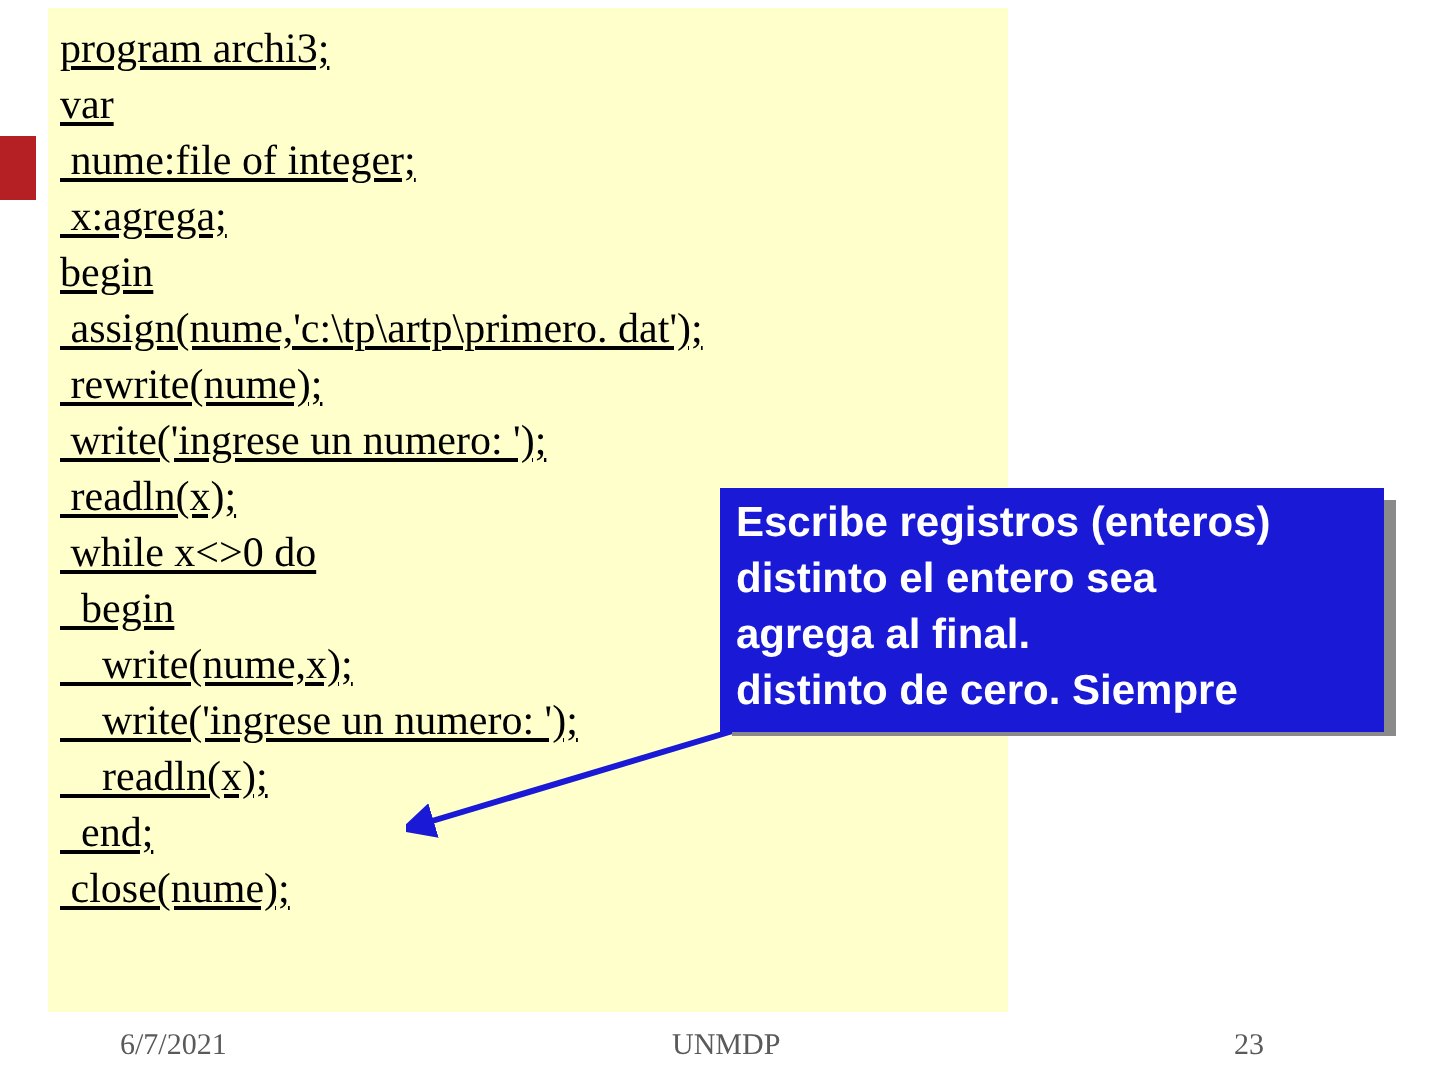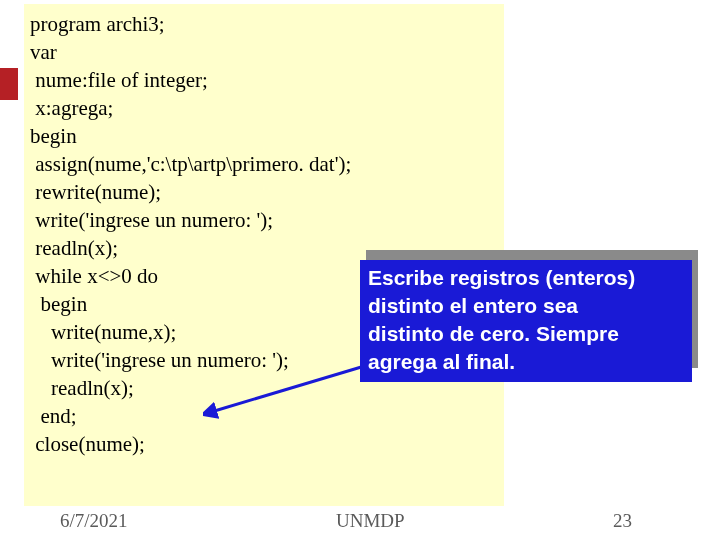--- a/index.html
+++ b/index.html
@@ -24,21 +24,21 @@
     left: 24px;
     top: 4px;
     width: 480px;
     height: 502px;
     background: #ffffcc;
     padding: 6px 6px 6px 6px;
     font-size: 21px;
     line-height: 28px;
     color: #000;
   }
-  .code-line { white-space: pre; }
+  .code-line { white-space: pre; text-decoration: underline; }
   .callout-wrap {
     position: absolute;
     left: 360px;
     top: 244px;
     width: 338px;
   }
   .callout-shadow {
     position: absolute;
     left: 6px;
     top: 6px;
@@ -49,38 +49,37 @@
   .callout {
     position: relative;
     width: 332px;
     background: #1a1ad6;
     color: #ffffff;
     font-family: Arial, Helvetica, sans-serif;
     font-size: 21px;
     font-weight: bold;
     line-height: 28px;
     padding: 4px 8px 6px 8px;
-    margin-top: 16px;
   }
   .arrow {
     position: absolute;
     left: 203px;
     top: 360px;
     width: 180px;
     height: 60px;
     pointer-events: none;
   }
   .footer {
     position: absolute;
     left: 0;
     bottom: 8px;
     width: 660px;
     height: 22px;
     font-family: "Comic Sans MS", "Comic Sans", cursive;
-    font-size: 19px;
+    font-size: 15px;
     color: #5a5a5a;
   }
   .footer-date { position: absolute; left: 60px; bottom: 0; }
   .footer-center { position: absolute; left: 320px; bottom: 0; margin-left: 16px; }
   .footer-page { position: absolute; right: 28px; bottom: 0; margin-left: 47px; }
 </style>
 </head>
 <body>
 
 <div class="red-accent"></div>
@@ -111,22 +110,22 @@
     </marker>
   </defs>
   <line x1="175" y1="2" x2="8" y2="52" stroke="#1a1ad6" stroke-width="3" marker-end="url(#ah)"></line>
 </svg>
 
 <div class="callout-wrap">
   <div class="callout-shadow"></div>
   <div class="callout">
     <div>Escribe registros (enteros)</div>
     <div>distinto el entero sea</div>
+    <div>agrega al final.</div>
     <div>distinto de cero. Siempre</div>
-    <div>agrega al final.</div>
   </div>
 </div>
 
 <div class="footer">
   <span class="footer-date">6/7/2021</span>
   <span class="footer-center">UNMDP</span>
   <span class="footer-page">23</span>
 </div>
 
 </body></html>

